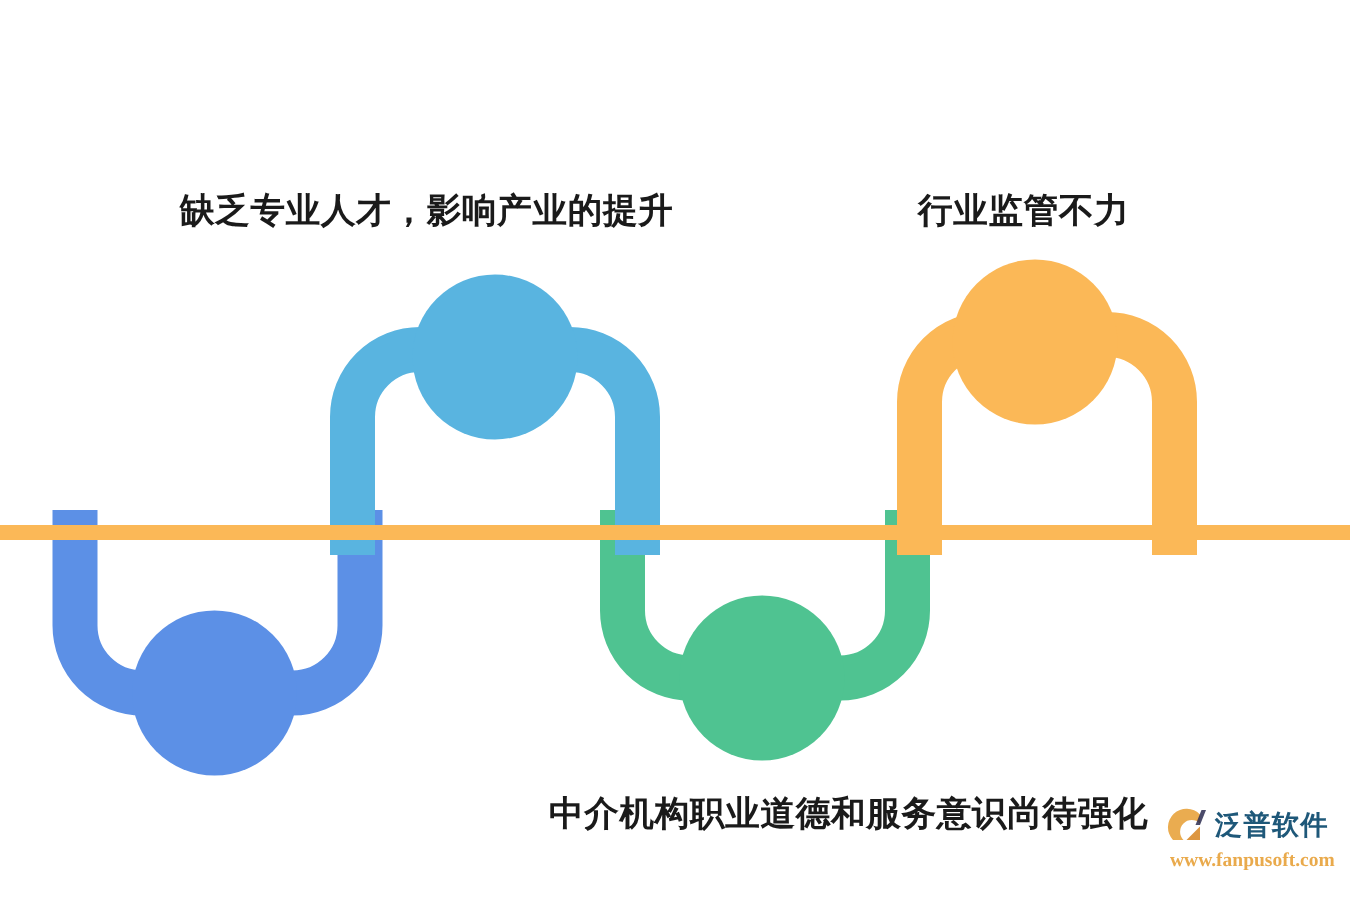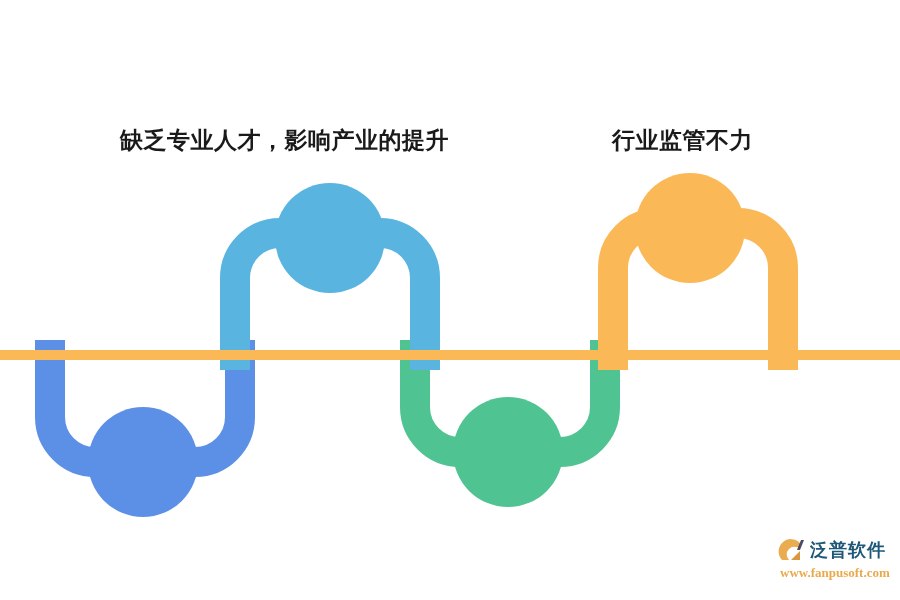--- a/index.html
+++ b/index.html
@@ -132,20 +132,21 @@
     </g>
 
     <rect x="0" y="350" width="900" height="10" fill="#FBB857"></rect>
   </svg>
 
   <div class="label label-top" id="label-lack-talent">缺乏专业人才，影响产业的提升</div>
 
   <div class="label label-top" id="label-weak-regulate">行业监管不力</div>
 
 
+  <div class="label label-bottom" id="label-agency-ethics">中介机构职业道德和服务意识尚待强化</div>
 
   <div id="watermark">
     <svg id="watermark-mark" viewBox="0 0 30 27" xmlns="http://www.w3.org/2000/svg">
       <path d="M4 22 A 12 12 0 0 1 22 5 L 22 11 A 7 7 0 0 0 11 22 Z" fill="#e8a33d" opacity="0.9"></path>
       <path d="M13 22 L 22 13 L 22 22 Z" fill="#d98b2b" opacity="0.9"></path>
       <path d="M23 2 L 26 2 L 22 12 L 19 12 Z" fill="#2b2b50" opacity="0.85"></path>
     </svg>
     <div id="watermark-brand">泛普软件</div>
     <div id="watermark-url">www.fanpusoft.com</div>
   </div>

